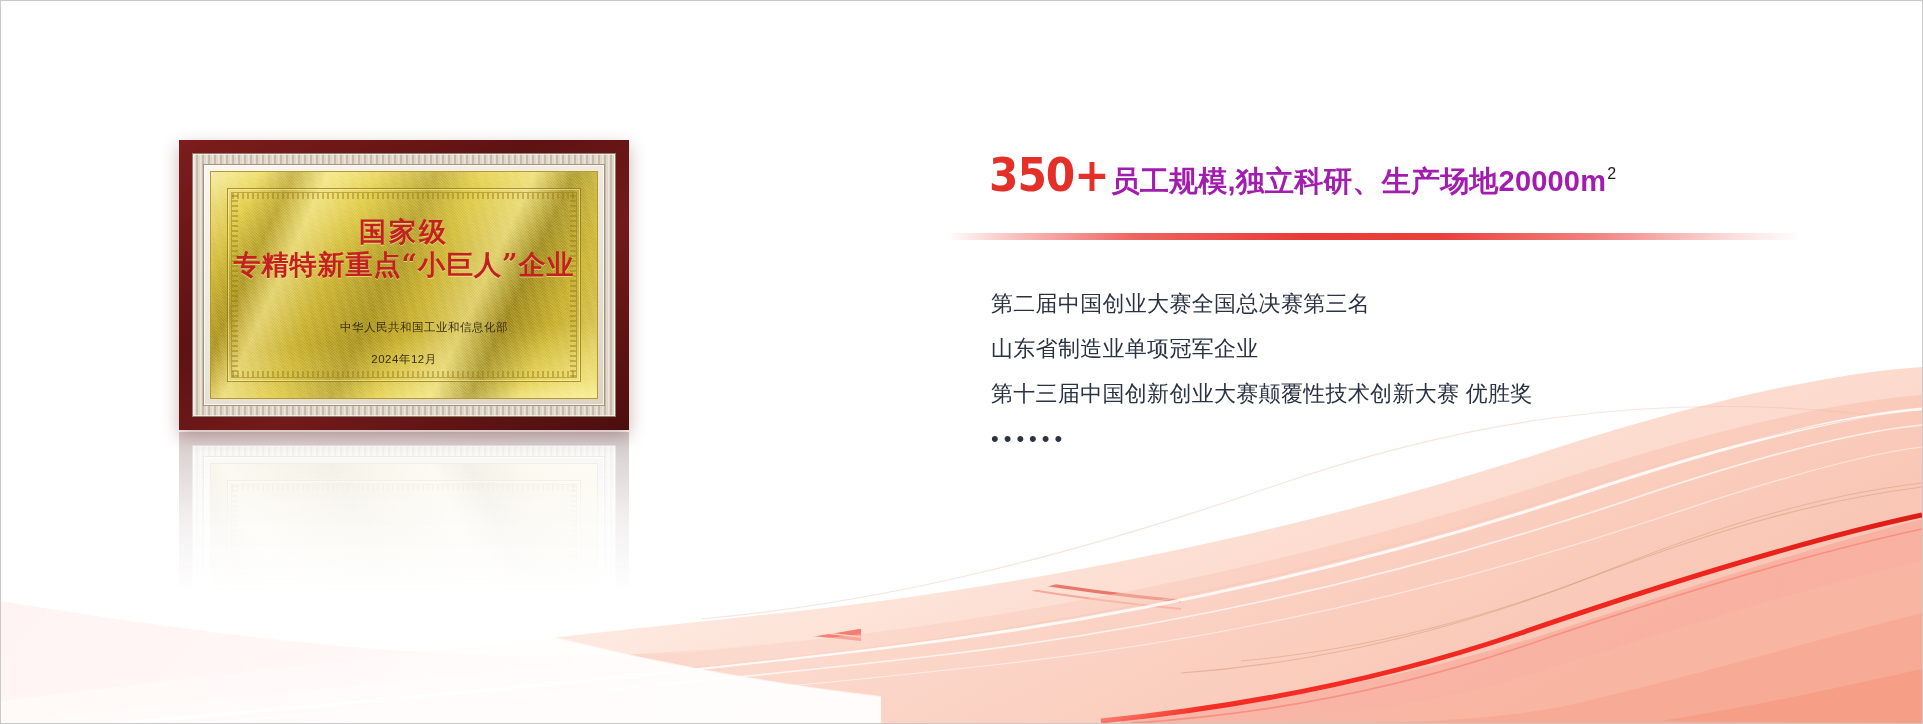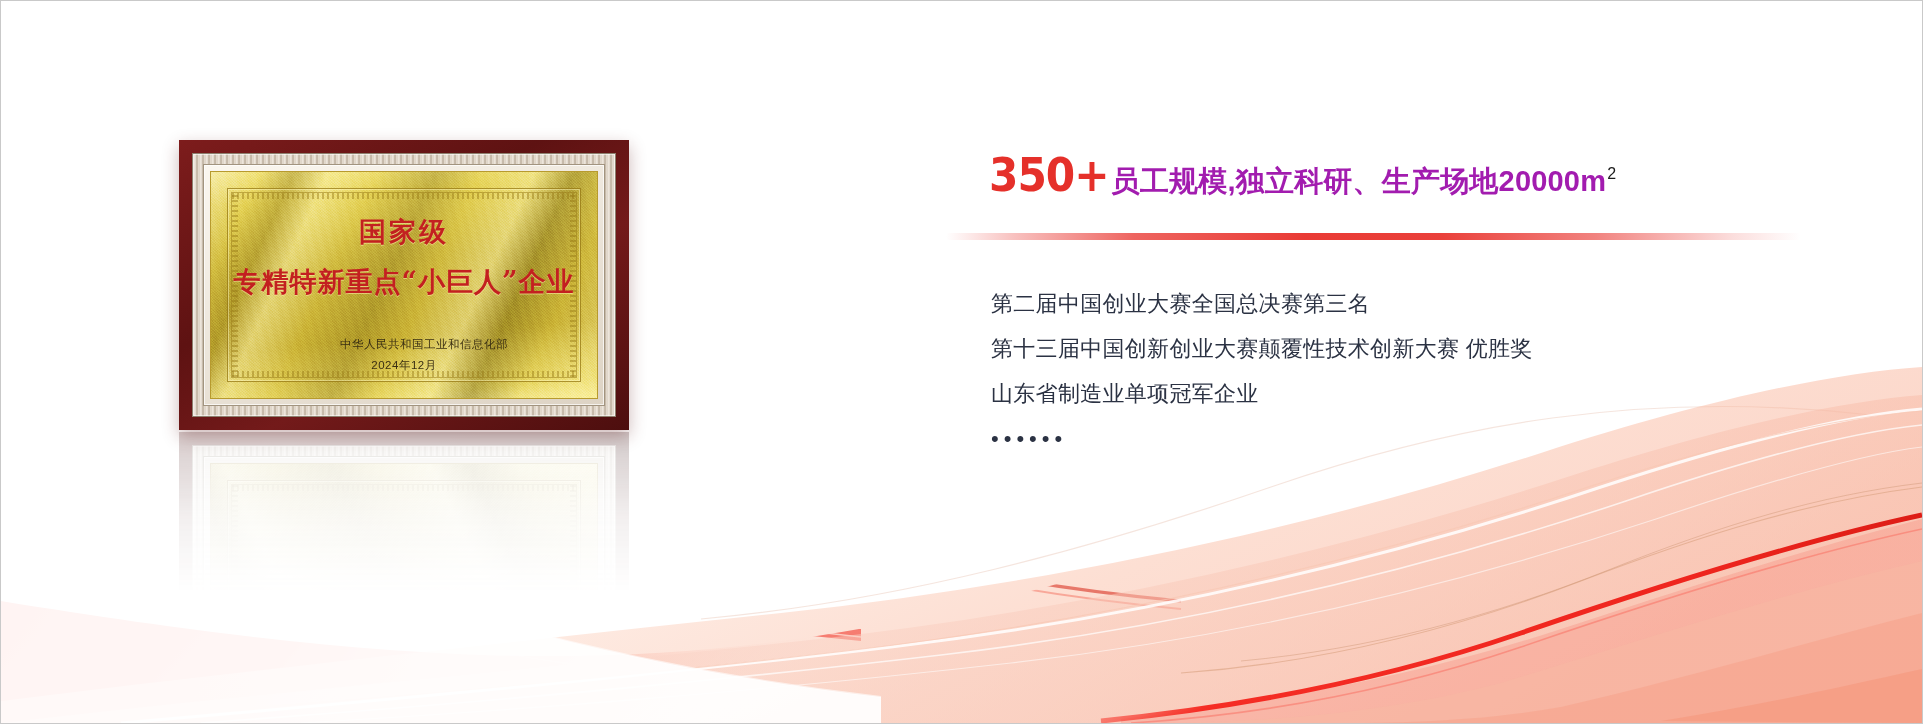--- a/index.html
+++ b/index.html
@@ -131,38 +131,38 @@
     line-height:1;
     text-shadow:0 1px 0 rgba(255,240,170,.55);
   }
   .pt-l2{
     font-family:"DejaVu Serif","Liberation Serif",serif;
     font-weight:700;
     font-size:27px;
     color:#c32020;
     letter-spacing:1px;
     line-height:1;
-    margin-top:23px;
+    margin-top:6px;
     text-shadow:0 1px 0 rgba(255,240,170,.55);
     white-space:nowrap;
   }
   .pt-l3{
     font-family:"Liberation Sans","DejaVu Sans",sans-serif;
     font-size:11.5px;
     color:#3a2f12;
     letter-spacing:.5px;
     margin-top:42px;
     margin-left:40px;
   }
   .pt-l4{
     font-family:"Liberation Sans","DejaVu Sans",sans-serif;
     font-size:11.5px;
     color:#3a2f12;
     letter-spacing:.5px;
-    margin-top:6px;
+    margin-top:17px;
   }
 
   
   #plaque-reflection{
     position:absolute;
     left:178px;
     top:431px;
     width:450px;
     height:190px;
     z-index:4;
@@ -464,18 +464,18 @@
       <span class="big">350+</span>
       <span class="rest">员工规模,独立科研、生产场地20000m</span>
       <span class="sup">2</span>
     </div>
   </div>
 
   <div id="divider"></div>
 
   <div id="award-list">
     <div class="award-line">第二届中国创业大赛全国总决赛第三名</div>
+    <div class="award-line">山东省制造业单项冠军企业</div>
     <div class="award-line">第十三届中国创新创业大赛颠覆性技术创新大赛 优胜奖</div>
-    <div class="award-line">山东省制造业单项冠军企业</div>
     <div class="award-line dots">••••••</div>
   </div>
 
 </div>
 
 </body></html>

